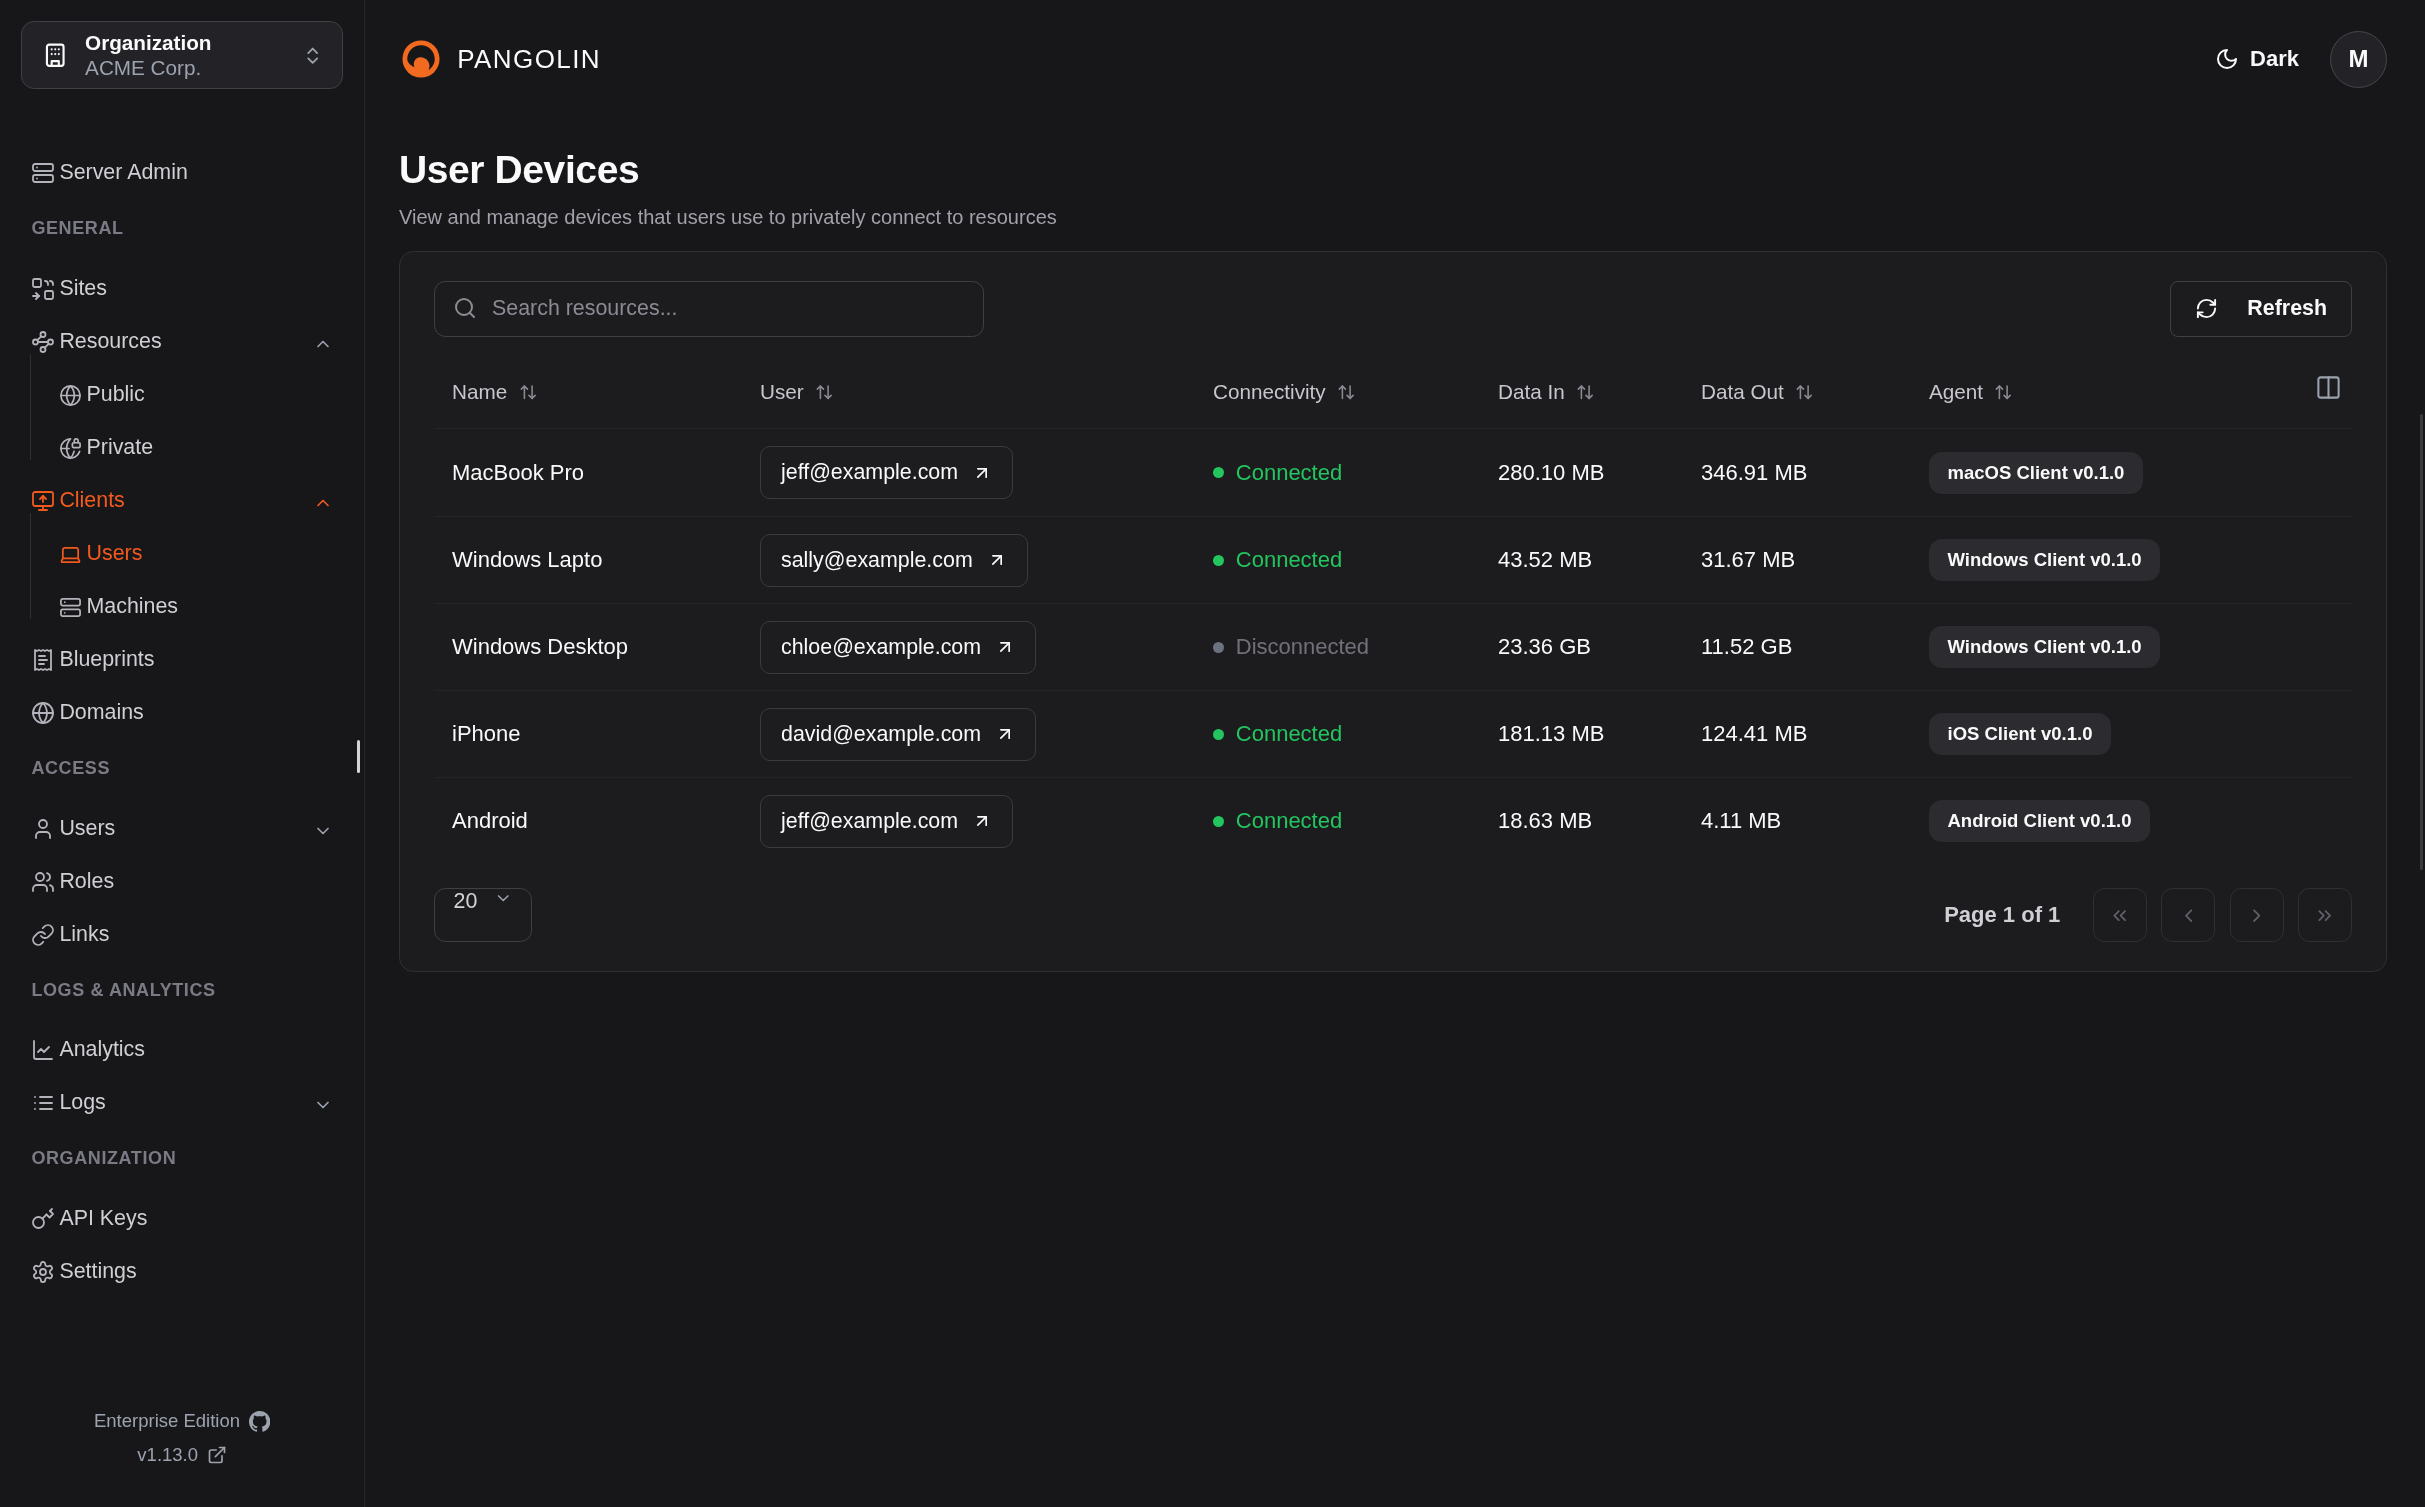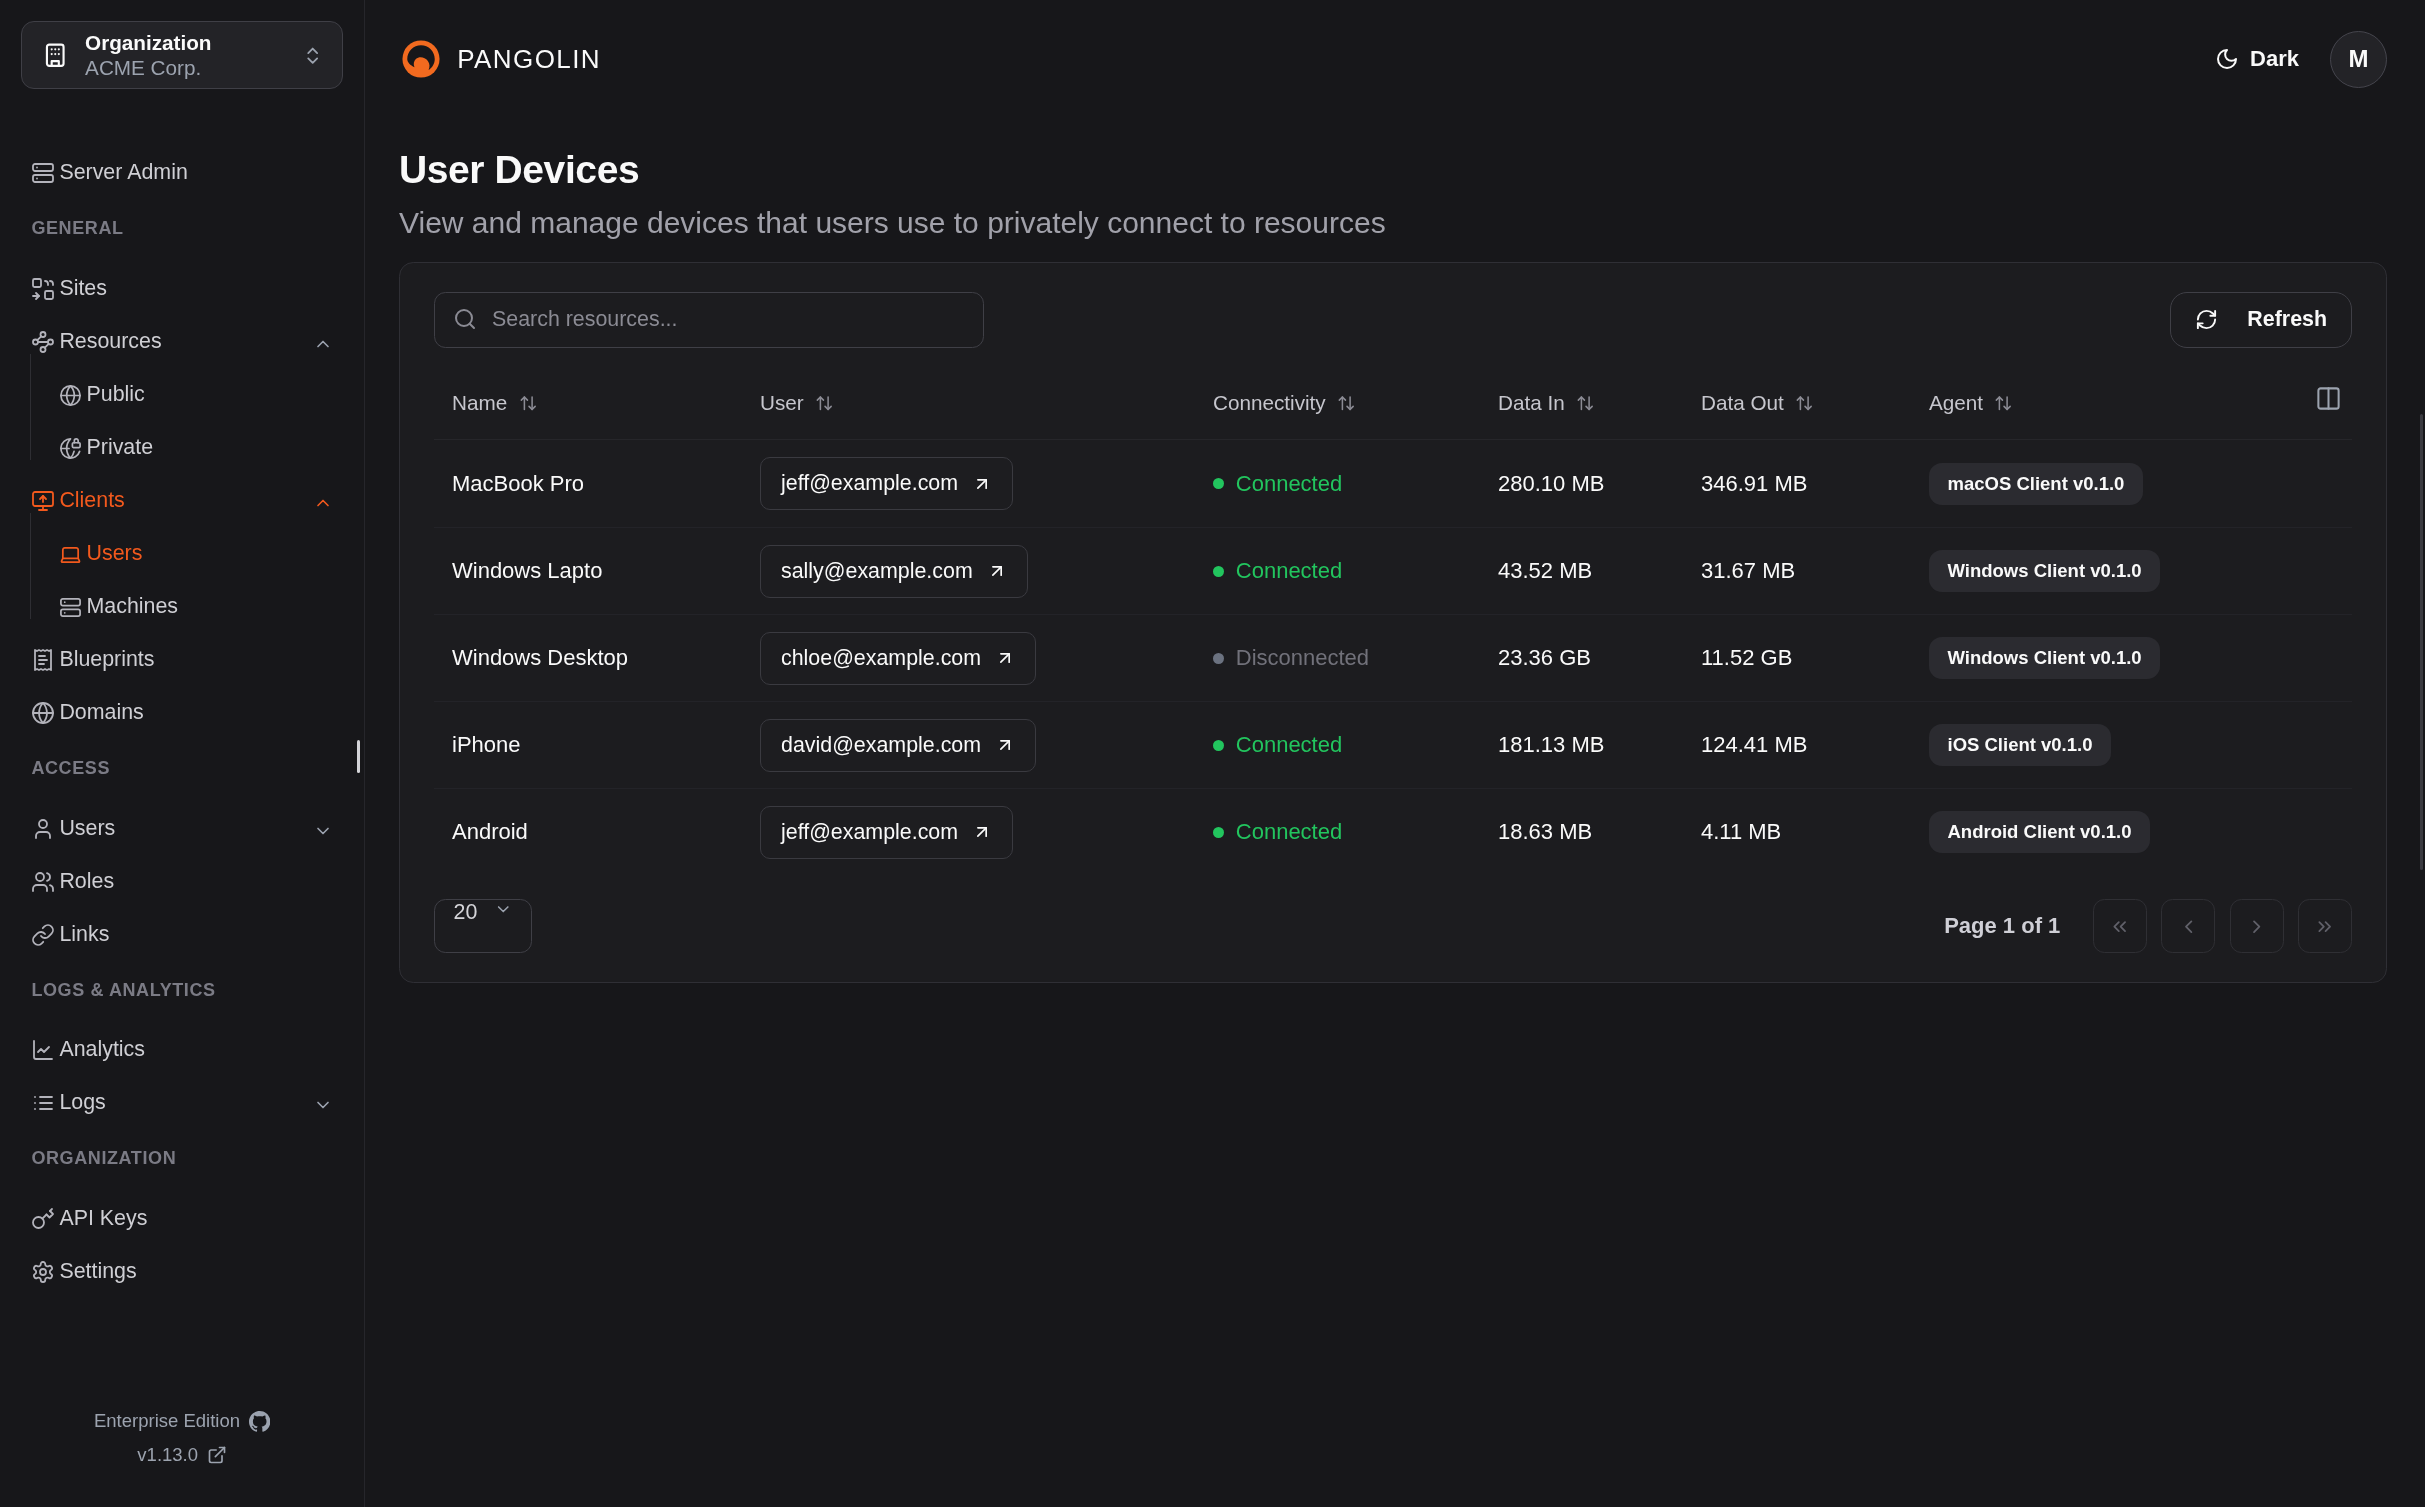--- a/index.html
+++ b/index.html
@@ -39,29 +39,29 @@
   .main-scroll-thumb{position:absolute;right:2.9px;top:414px;width:2.9px;height:456px;border-radius:2.1px;background:#3a3a40}
   .topbar{display:flex;align-items:center;justify-content:space-between;height:66px}
   .brand{display:flex;align-items:center;gap:14.3px}
   .brand-name{font-size:26px;font-weight:400;letter-spacing:1.4px;color:#fafafa}
   .top-actions{display:flex;align-items:center;gap:31px}
   .theme-toggle{display:flex;align-items:center;gap:11.4px;background:none;border:none;color:#fafafa;font-size:22px;font-weight:600;font-family:inherit;cursor:pointer}
   .avatar{width:57px;height:57px;border-radius:50%;background:#232327;border:1.4px solid #45454d;color:#fafafa;font-size:24px;font-weight:600;display:flex;align-items:center;justify-content:center;cursor:pointer;font-family:inherit}
 
   .page-head{margin-top:56px}
   .page-title{font-size:39px;font-weight:700;letter-spacing:-0.4px}
-  .page-sub{margin-top:14.3px;font-size:30px;color:var(--muted)}
+  .page-sub{margin-top:14.3px;font-size:20px;color:var(--muted)}
 
   .card{margin-top:22px;width:1988px;background:var(--card);border:0.7px solid var(--border);border-radius:14.3px;padding:28.5px 34px 28.5px}
   .toolbar{display:flex;align-items:center;justify-content:space-between}
   .search{position:relative;width:550px}
   .search .icon{position:absolute;left:18.5px;top:15.7px;color:#8b8b94}
   .search input{width:100%;height:56px;background:transparent;border:0.7px solid #3f3f46;border-radius:11.4px;color:#e4e4e7;font-size:21.4px;font-family:inherit;padding:0 17px 0 57px;outline:none}
   .search input::placeholder{color:#8b8b94}
-  .refresh-btn{display:flex;align-items:center;gap:29px;height:56px;padding:0 24px;border:0.7px solid #3f3f46;border-radius:17px;background:transparent;color:#fafafa;font-size:21.4px;font-weight:600;font-family:inherit;cursor:pointer}
+  .refresh-btn{display:flex;align-items:center;gap:29px;height:56px;padding:0 24px;border:0.7px solid #3f3f46;border-radius:8px;background:transparent;color:#fafafa;font-size:21.4px;font-weight:600;font-family:inherit;cursor:pointer}
 
   .thead{position:relative;display:grid;grid-template-columns:308px 453px 285px 203px 228px 1fr;align-items:center;height:74px;margin-top:18.5px;padding-left:18px;border-bottom:0.7px solid var(--rowline)}
   .th{display:flex;align-items:center;gap:11.4px;font-size:20.7px;color:#c6c6cd;cursor:pointer}
   .th .sort{color:#8b8b94}
   .cols-toggle{position:absolute;right:10px;top:18.5px;background:none;border:none;color:#9ca3af;cursor:pointer}
 
   .trow{display:grid;grid-template-columns:308px 453px 285px 203px 228px 1fr;align-items:center;height:87px;padding-left:18px;font-size:22px}
   .trow + .trow{border-top:0.7px solid #232328}
   .cell{display:flex;align-items:center}
   .user-chip{display:flex;align-items:center;gap:14.3px;height:53px;padding:0 20px;border:0.7px solid #3a3a40;border-radius:10px;background:#1d1d20;color:#fafafa;font-size:21.4px;font-family:inherit;cursor:pointer}

